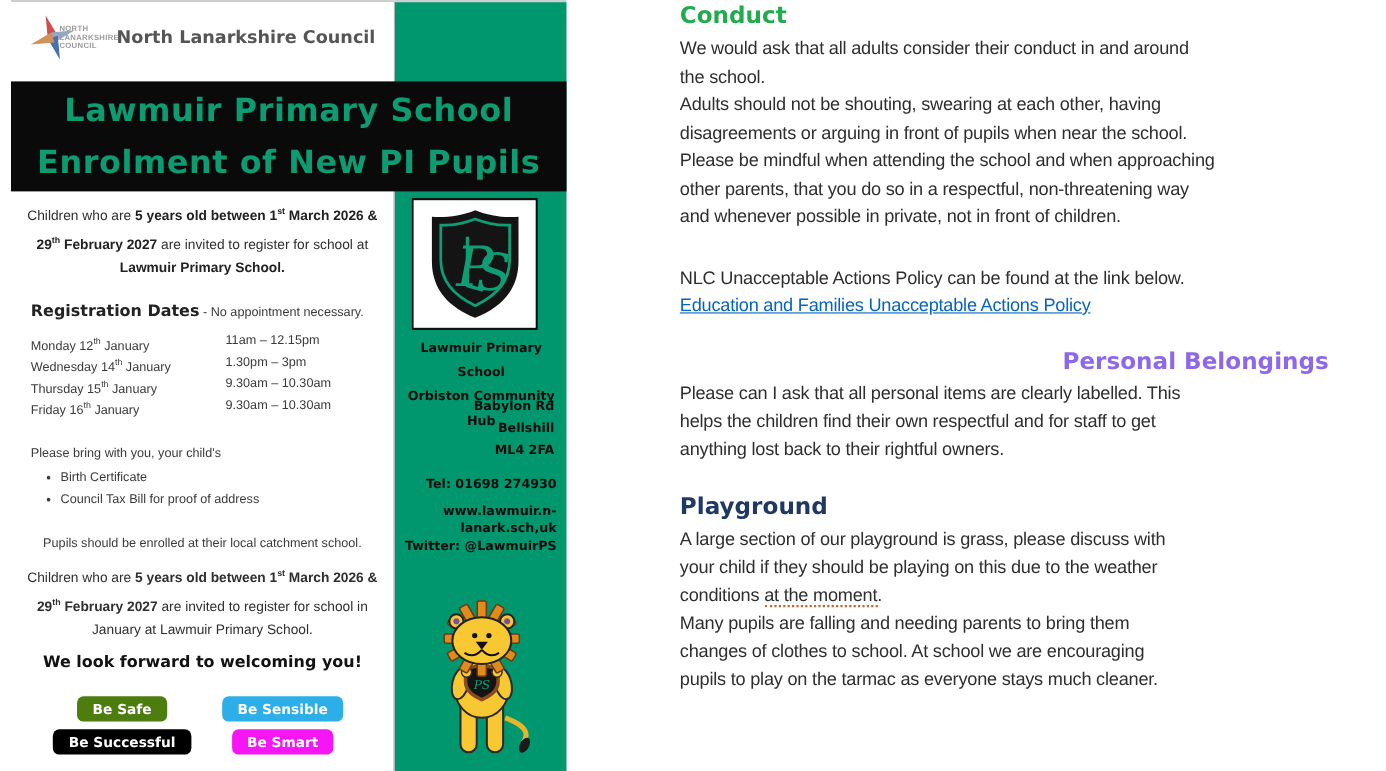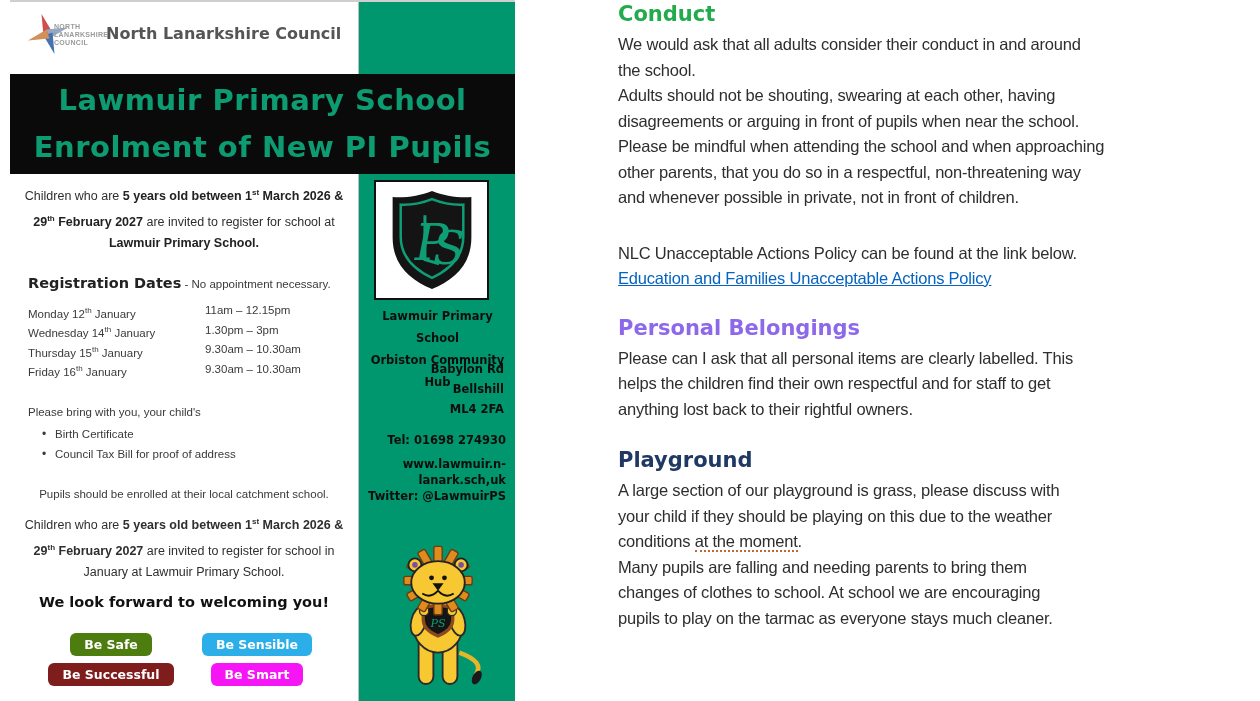--- a/index.html
+++ b/index.html
@@ -185,21 +185,21 @@
 
       <div class="catchment">Pupils should be enrolled at their local catchment school.</div>
 
       <div class="intro2"><span>Children who are </span><b>5 years old between 1</b><b><sup>st</sup></b><b> March 2026 &amp; 29</b><b><sup>th</sup></b><b> February 2027</b><span> are invited to register for school in January at Lawmuir Primary School.</span></div>
 
       <div class="welcome">We look forward to welcoming you!</div>
 
       <div class="badges">
         <div class="badge-pill" style="background-color: #4d7c0f;">Be Safe</div>
         <div class="badge-pill" style="background-color: rgb(44, 174, 232);">Be Sensible</div>
-        <div class="badge-pill" style="background-color: #7f1d1d;">Be Successful</div>
+        <div class="badge-pill" style="background-color: #000000;">Be Successful</div>
         <div class="badge-pill" style="background-color: rgb(245, 21, 245);">Be Smart</div>
       </div>
     </div>
   </div>
 
   <div class="articles">
 
     <section>
       <h2 style="color: rgb(33, 171, 77);">Conduct</h2>
       <div class="plines">
@@ -209,21 +209,21 @@
           <div>disagreements or arguing in front of pupils when near the school.</div>
           <div>Please be mindful when attending the school and when approaching</div>
           <div>other parents, that you do so in a respectful, non-threatening way</div>
           <div>and whenever possible in private, not in front of children.</div>
         </div>
       <div class="pline nlc">NLC Unacceptable Actions Policy can be found at the link below.</div>
       <div><a class="policy-link" style="color: rgb(5, 99, 193);">Education and Families Unacceptable Actions Policy</a></div>
     </section>
 
     <section>
-      <h2 class="h-personal" style="color: rgb(141, 104, 234);">Personal Belongings</h2>
+      <h2 class="h-personal" style="color: rgb(141, 104, 234); text-align: right;">Personal Belongings</h2>
       <div class="plines">
           <div>Please can I ask that all personal items are clearly labelled. This</div>
           <div>helps the children find their own respectful and for staff to get</div>
           <div>anything lost back to their rightful owners.</div>
         </div>
     </section>
 
     <section>
       <h2 class="h-playground" style="color: rgb(31, 56, 100);">Playground</h2>
       <div class="plines">

